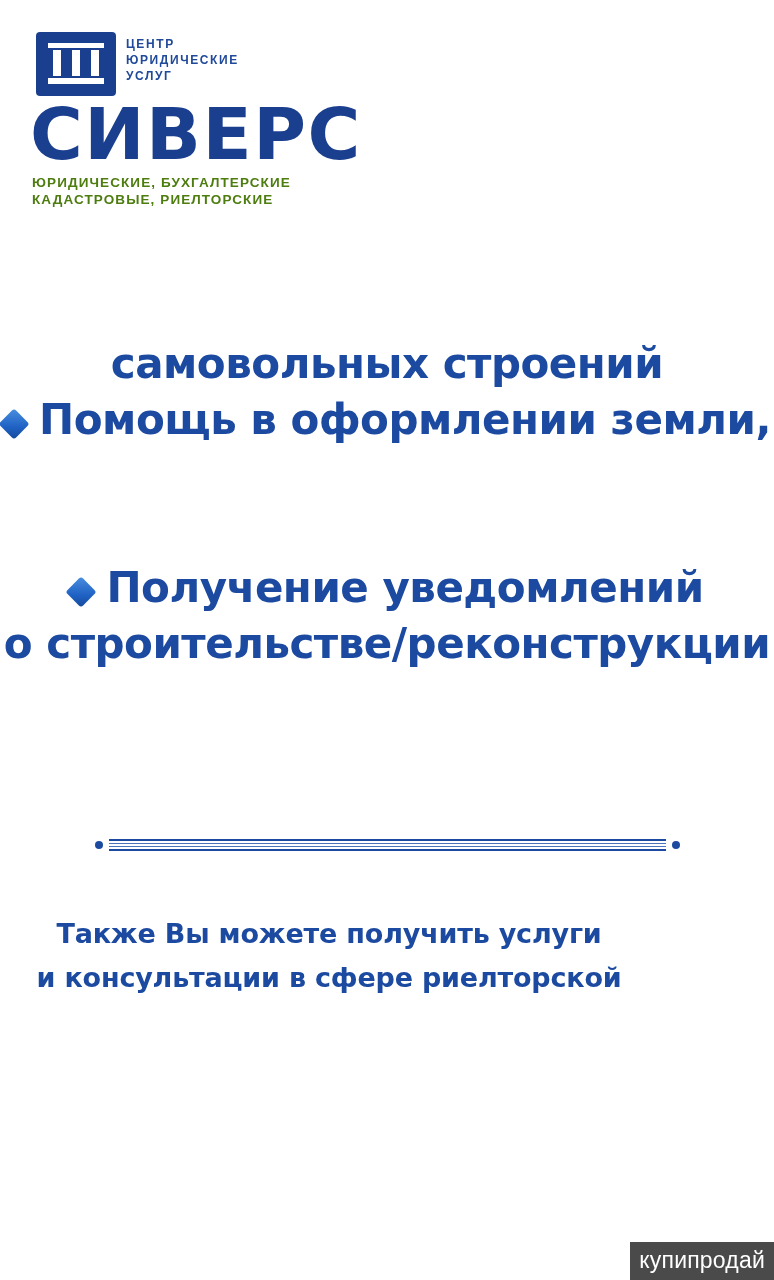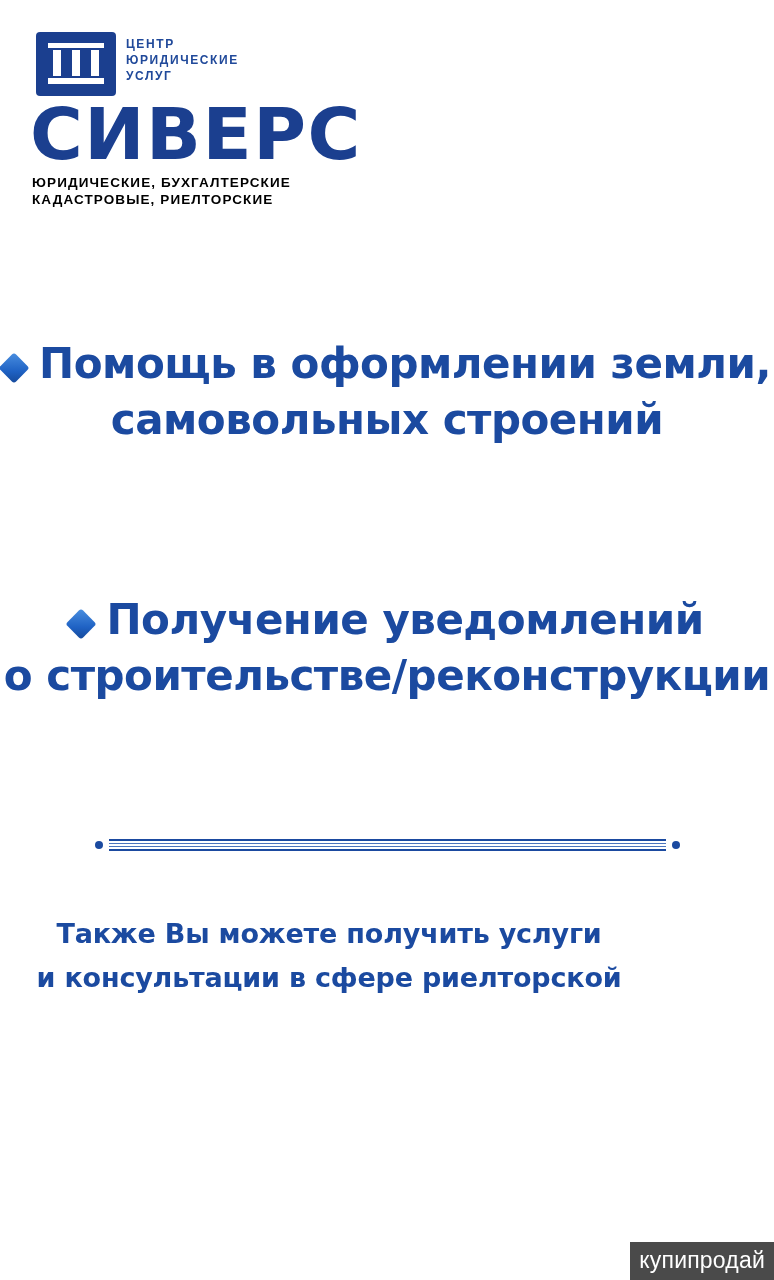--- a/index.html
+++ b/index.html
@@ -53,21 +53,21 @@
     font-size: 72px;
     font-weight: 700;
     letter-spacing: 1.5px;
     line-height: 56px;
     font-family: "DejaVu Sans", sans-serif;
   }
   .logo-sub {
     position: absolute;
     left: 14px;
     top: 148px;
-    color: #000000;
+    color: #4d7c0f;
     font-size: 13.5px;
     font-weight: 700;
     letter-spacing: 1.1px;
     line-height: 17px;
   }
   .logo-sub div { white-space: nowrap; }
 
   
   .headline {
     position: absolute;
@@ -75,21 +75,21 @@
     width: 774px;
     text-align: center;
     color: #1b4aa0;
     font-family: "DejaVu Sans", sans-serif;
     font-weight: 700;
     font-size: 42px;
     line-height: 56px;
     letter-spacing: -0.5px;
   }
   .headline-1 { top: 336px; }
-  .headline-2 { top: 592px; }
+  .headline-2 { top: 560px; }
 
   .headline .line { white-space: nowrap; }
 
   .diamond {
     display: inline-block;
     width: 22px;
     height: 22px;
     background: linear-gradient(135deg, #4a8fe0 0%, #1f62c4 60%, #15499a 100%);
     transform: rotate(45deg);
     margin-right: 14px;
@@ -183,24 +183,24 @@
 
   <div class="logo-word">СИВЕРС</div>
 
   <div class="logo-sub">
     <div>ЮРИДИЧЕСКИЕ, БУХГАЛТЕРСКИЕ</div>
     <div>КАДАСТРОВЫЕ,  РИЕЛТОРСКИЕ</div>
   </div>
 </div>
 
 <div class="headline headline-1">
+  <div class="line">самовольных строений</div>
   <div class="line">
     <span class="diamond"></span><span>Помощь в оформлении земли,</span>
   </div>
-  <div class="line">самовольных строений</div>
 </div>
 
 <div class="headline headline-2">
   <div class="line">
     <span class="diamond"></span><span>Получение уведомлений</span>
   </div>
   <div class="line">о строительстве/реконструкции</div>
 </div>
 
 <div class="divider">

